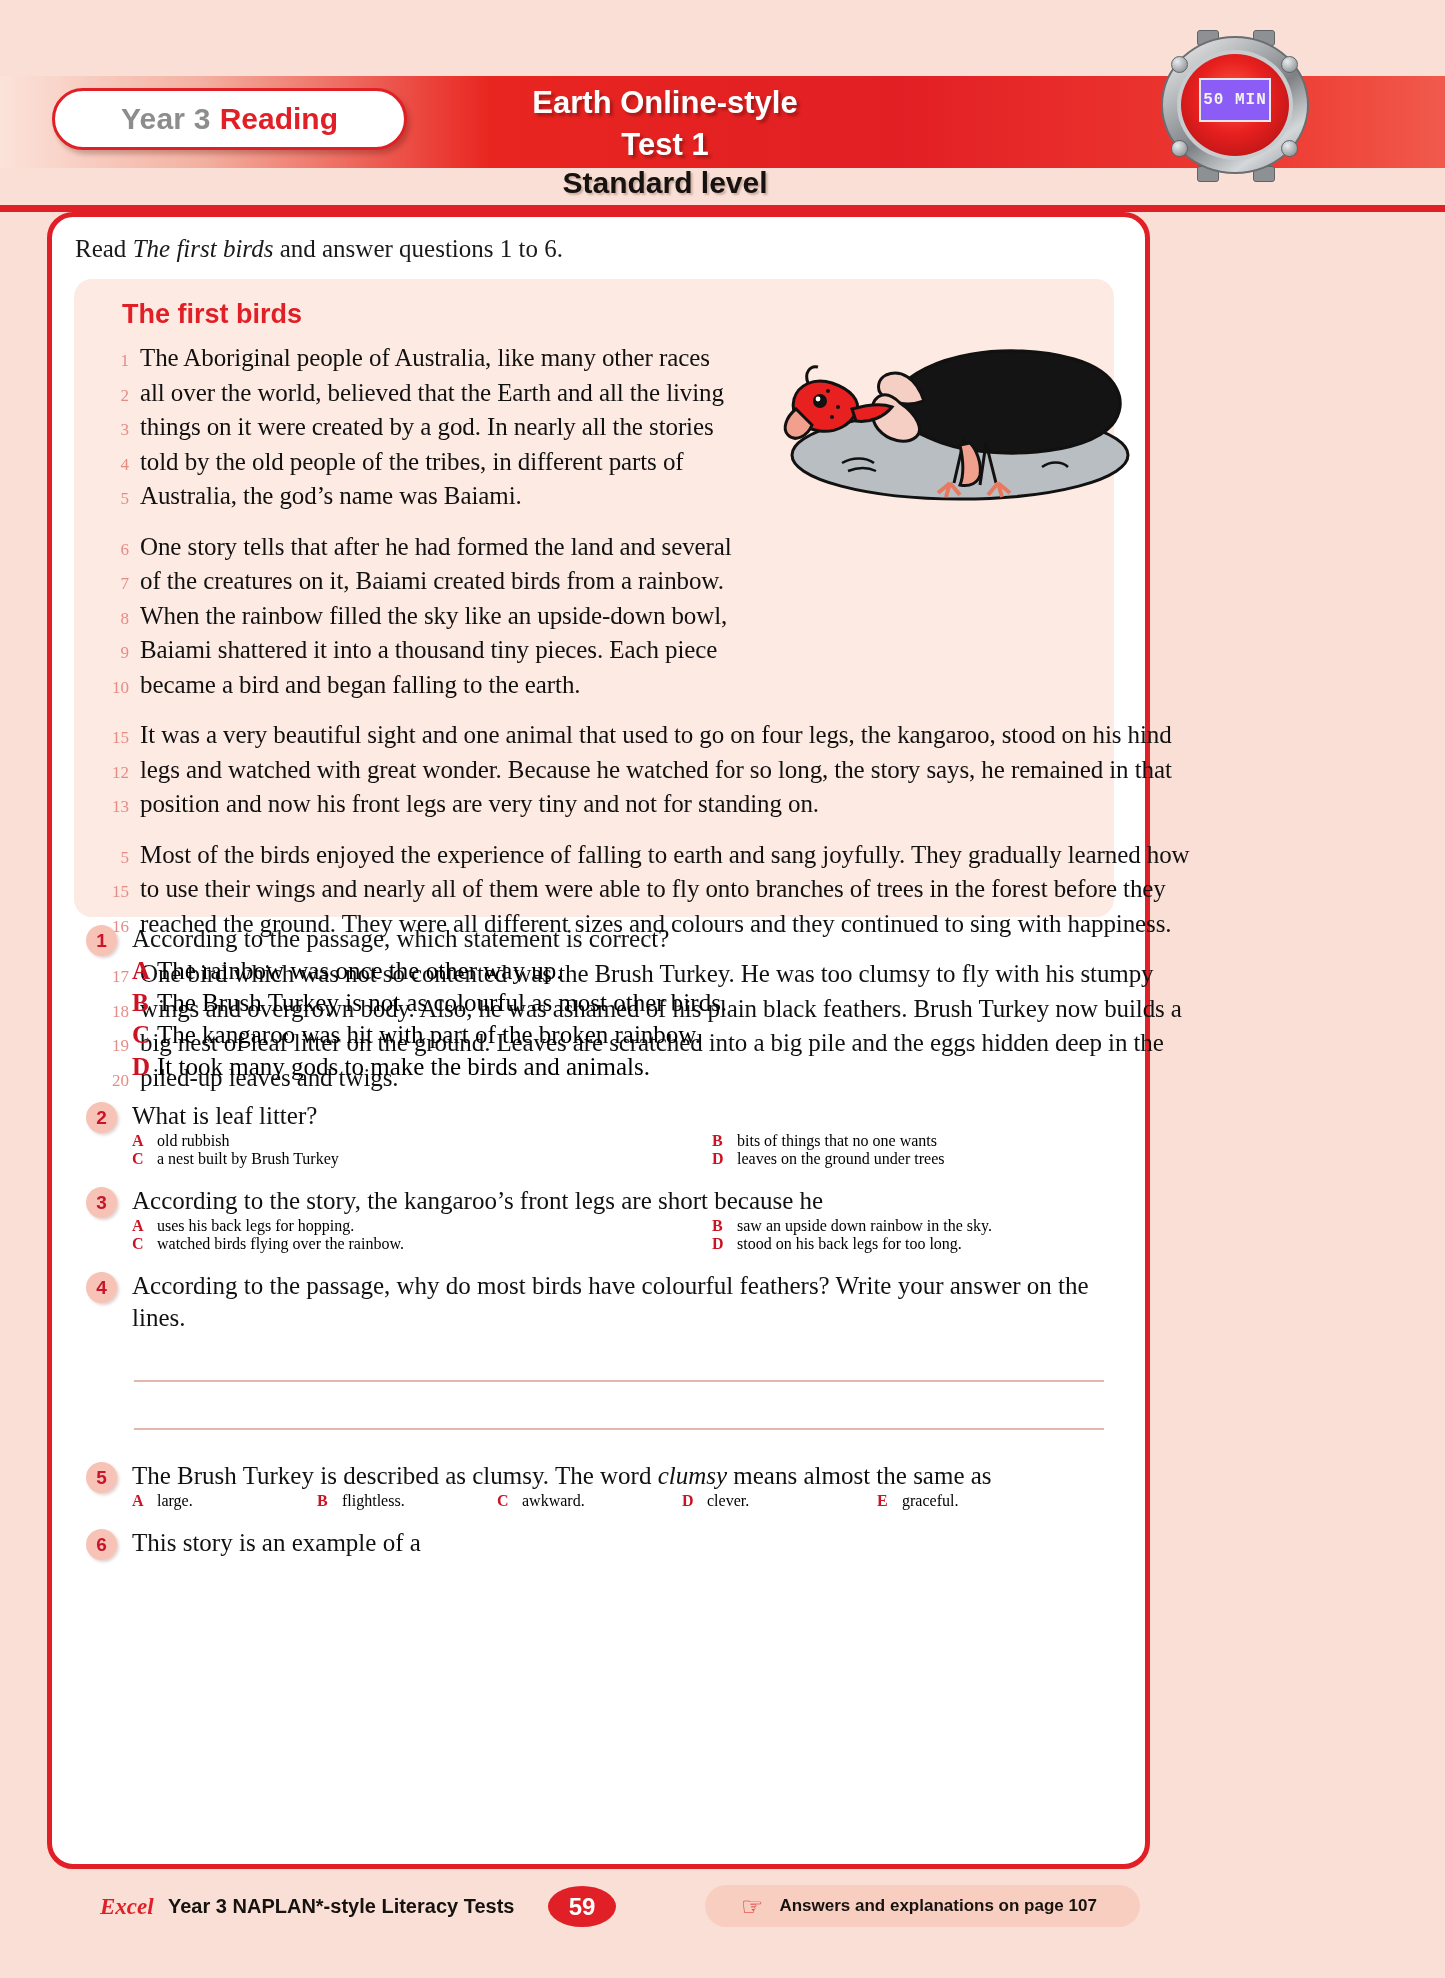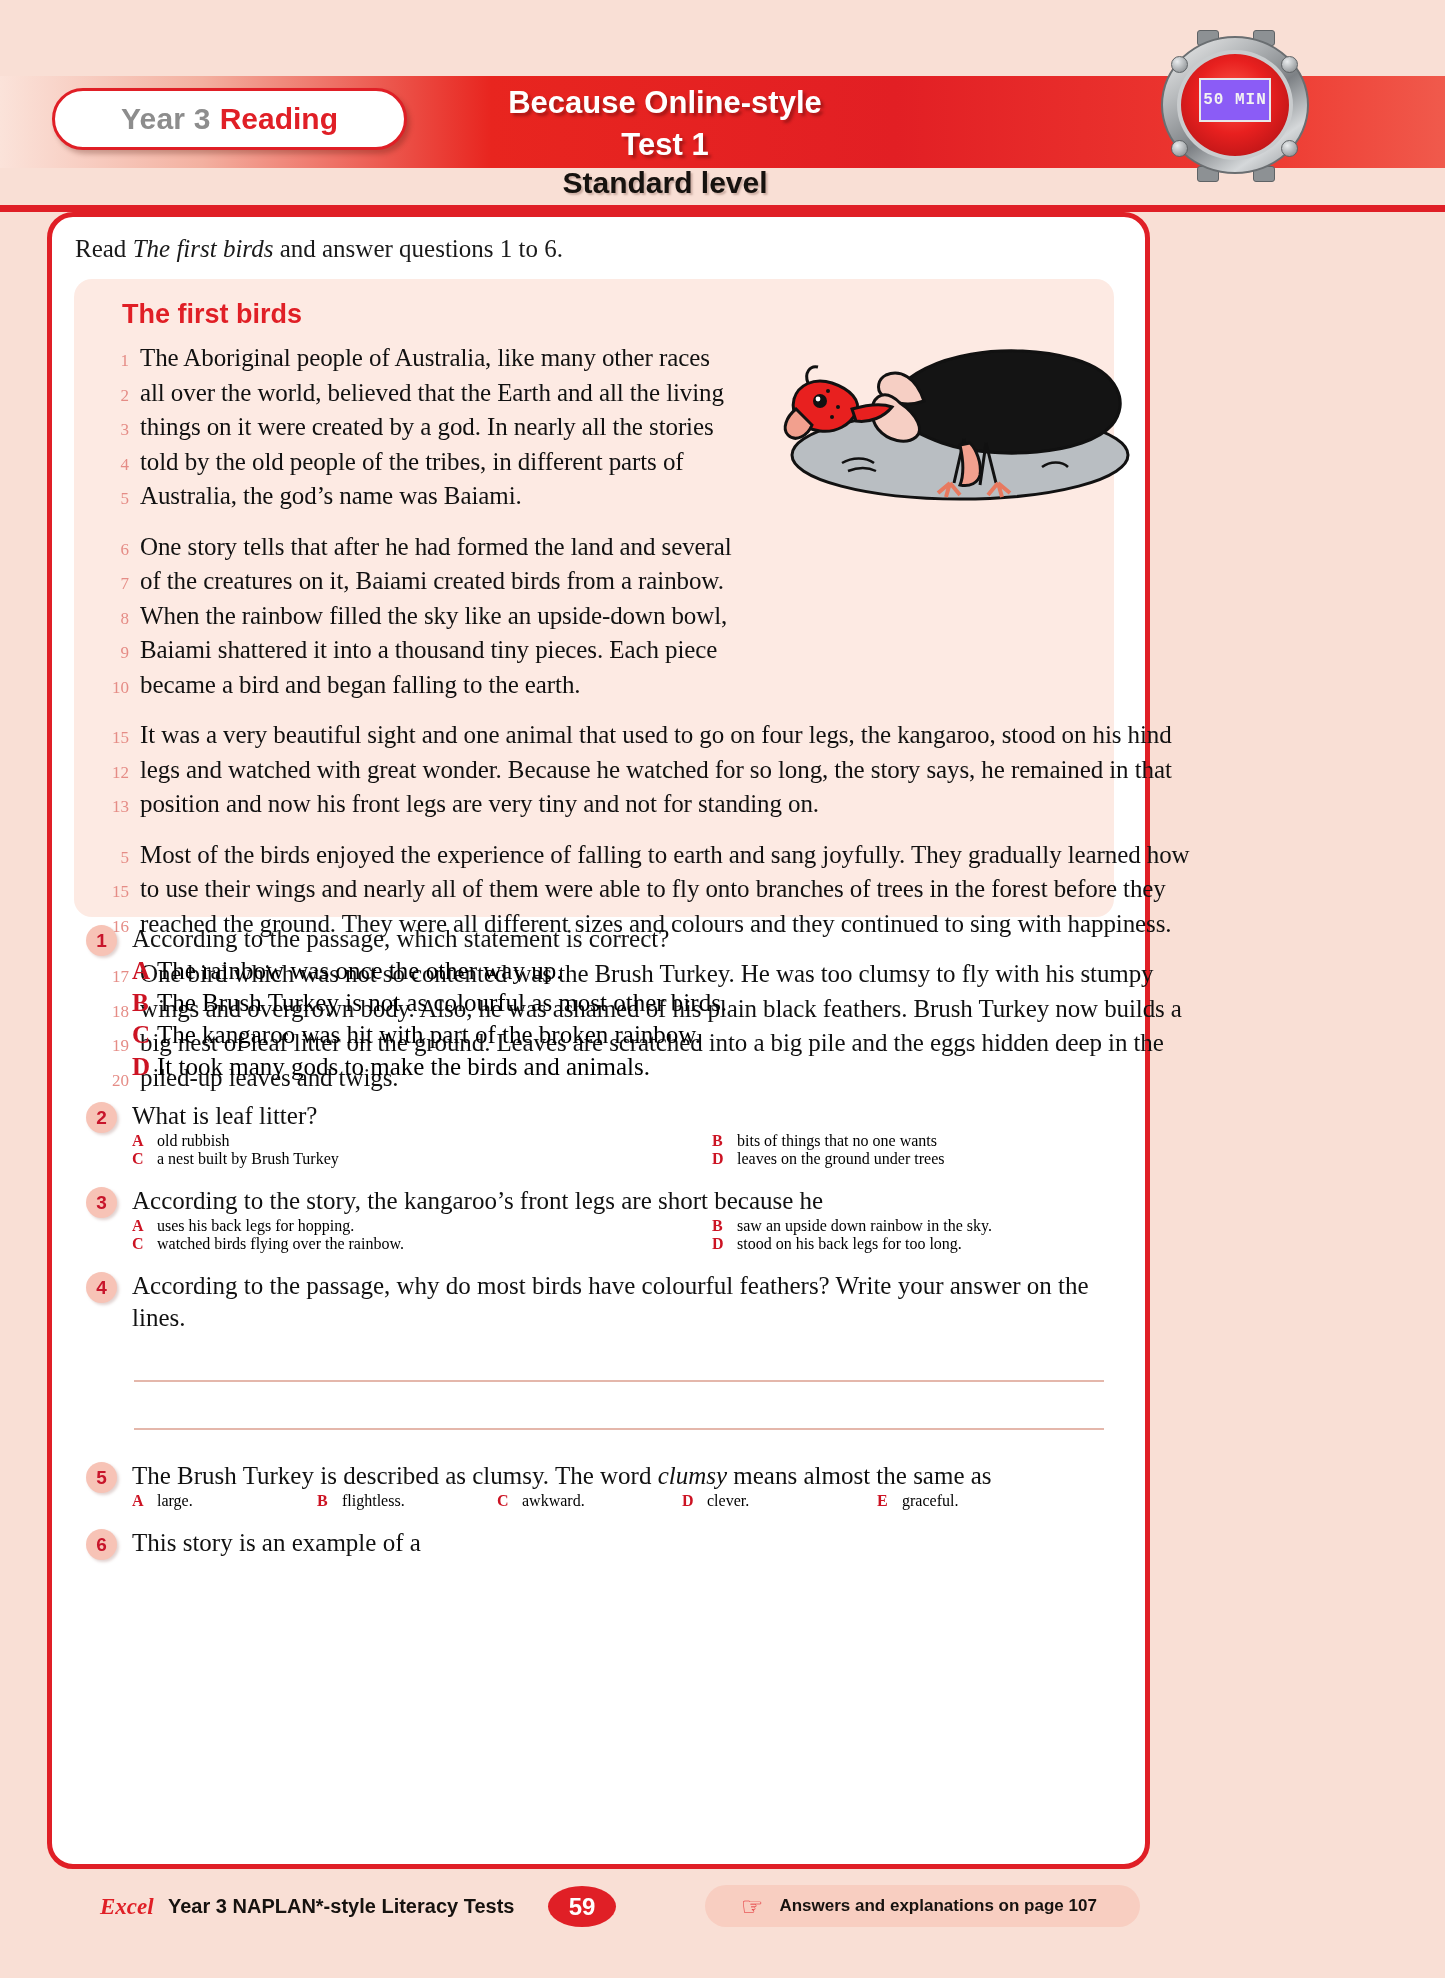--- a/index.html
+++ b/index.html
@@ -241,21 +241,21 @@
   <div class="hdr-band"></div>
   <div class="hdr-band-lower"></div>
   <div class="hdr-rule"></div>
 
   <div class="year-pill">
     <span class="t1">Year 3</span>
     <span class="t2">Reading</span>
   </div>
 
   <div class="hdr-title">
-    <div>Because Online-style</div>
+    <div>Earth Online-style</div>
     <div>Test 1</div>
   </div>
 
   <div class="hdr-sub">Standard level</div>
 
   <div class="watch">
     <div class="tab tt1"></div>
     <div class="tab tt2"></div>
     <div class="tab tt3"></div>
     <div class="tab tt4"></div>

